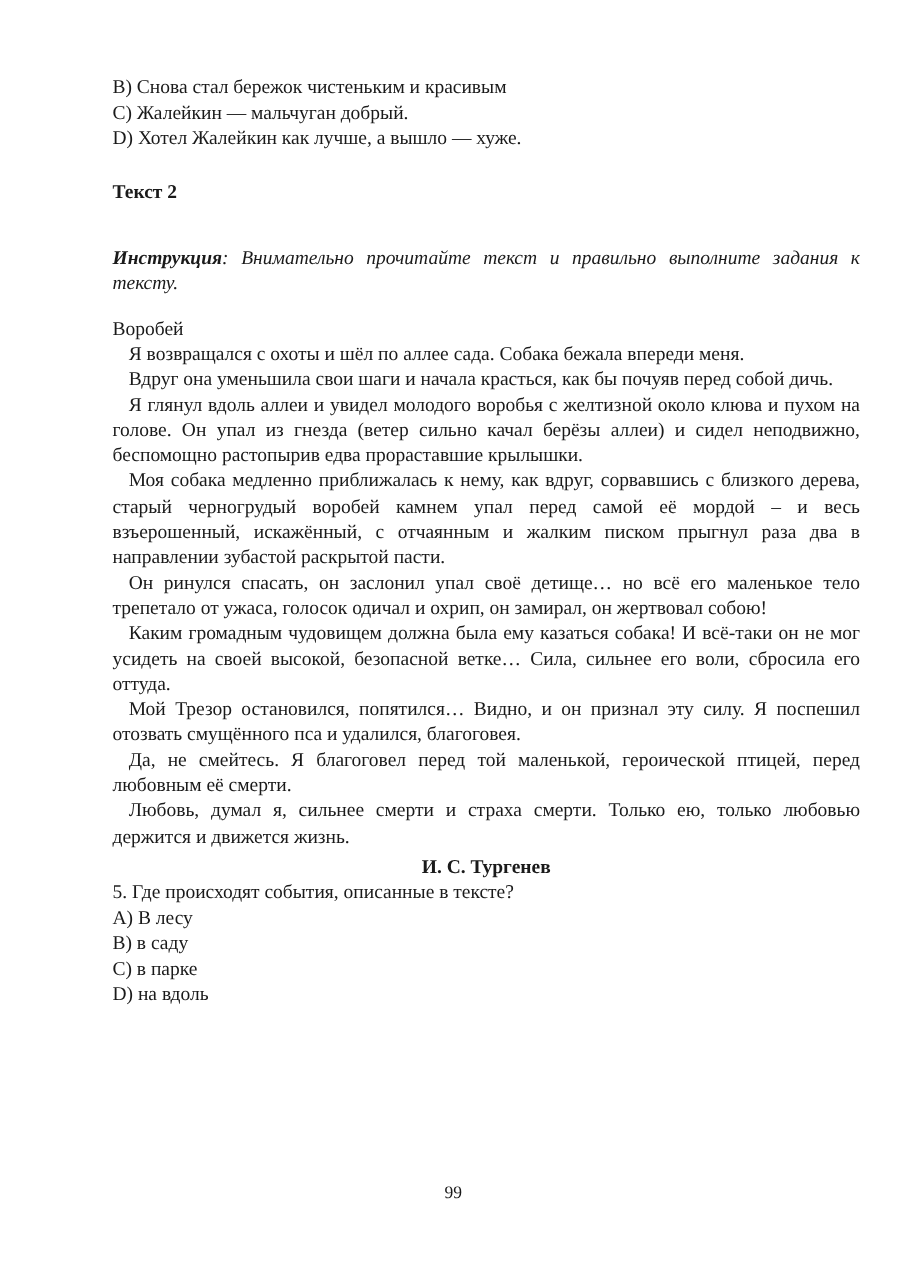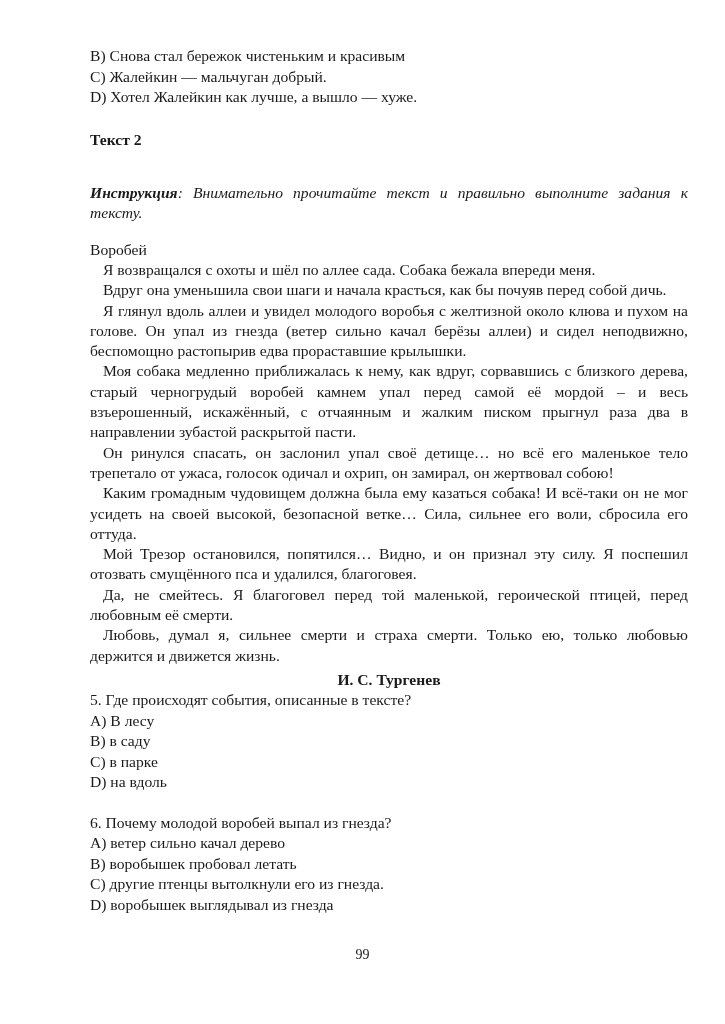--- a/index.html
+++ b/index.html
@@ -1,21 +1,21 @@
 <!DOCTYPE html>
 <html><head>
 <meta charset="utf-8">
 <style>
   html, body { margin: 0; padding: 0; background: #ffffff; }
   body {
     width: 725px; height: 1024px; position: relative; overflow: hidden;
     font-family: "Liberation Serif", "DejaVu Serif", serif;
     color: #1a1a1a; font-size: 15.6px;
   }
-  .page { position: absolute; left: 90px; top: 46px; width: 598px; }
+  .page { position: absolute; left: 90px; top: 60px; width: 598px; }
   .line { line-height: 20.5px; white-space: nowrap; }
   .just { text-align: justify; text-align-last: left; line-height: 20.3px; }
   .indent { text-indent: 13px; }
   .heading { font-weight: bold; margin-top: 22px; line-height: 20px; }
   .instr { margin-top: 33px; font-style: italic; line-height: 20.5px; text-align: justify; }
   .instr b { font-style: italic; font-weight: bold; }
   .story-title { text-align: left; margin-top: 16px; line-height: 20.5px; }
   .author { text-align: center; line-height: 20.5px; margin-top: 4px; font-weight: bold; }
   .q { line-height: 20.5px; }
   .gap { height: 20px; }
@@ -54,22 +54,15 @@
   <div>
     <div class="q">5. Где происходят события, описанные в тексте?</div>
     <div class="q">A) В лесу</div>
     <div class="q">B) в саду</div>
     <div class="q">C) в парке</div>
     <div class="q">D) на вдоль</div>
   </div>
 
   <div class="gap"></div>
 
-  <div>
-    <div class="q">6. Почему молодой воробей выпал из гнезда?</div>
-    <div class="q">A) ветер сильно качал дерево</div>
-    <div class="q">B) воробышек пробовал летать</div>
-    <div class="q">C) другие птенцы вытолкнули его из гнезда.</div>
-    <div class="q">D) воробышек выглядывал из гнезда</div>
-  </div>
 </div>
 
 <div class="pagenum">99</div>
 
 </body></html>

